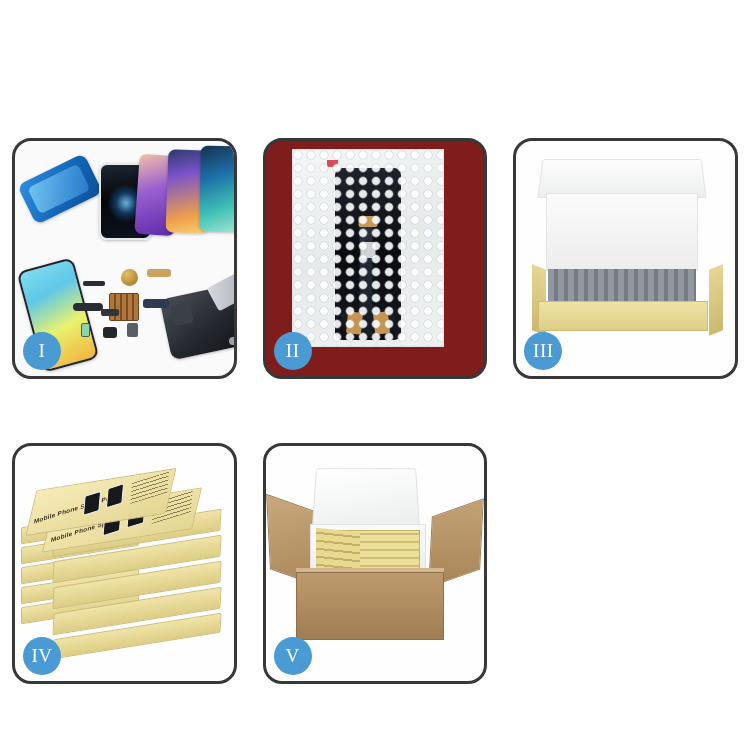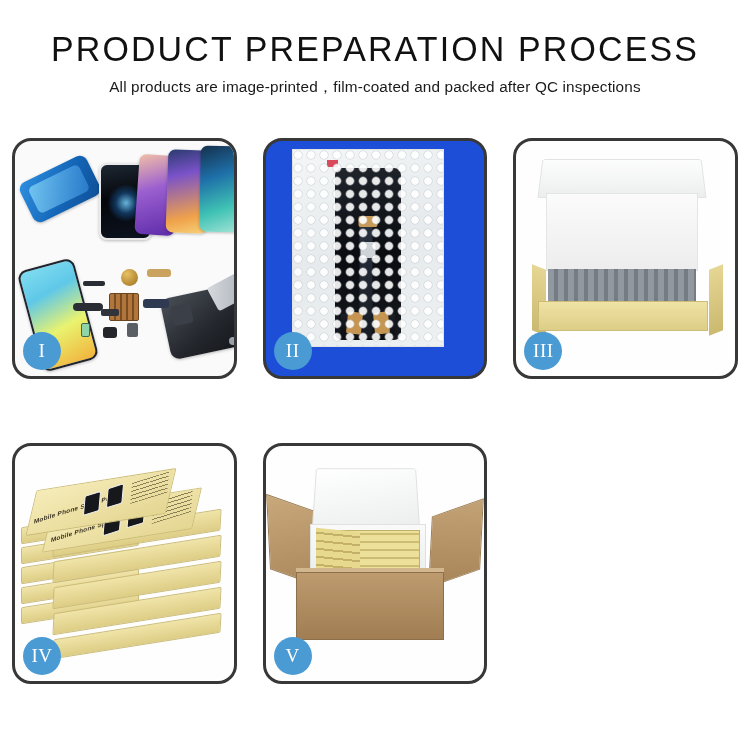--- a/index.html
+++ b/index.html
@@ -123,21 +123,21 @@
   .pt-flex3{ left:58px; top:162px; width:30px; height:8px; background:#2a2d33; border-radius:4px; }
   .pt-sm1  { left:66px; top:182px; width:9px; height:14px; background:#8fd3a8; border:1px solid #3c6b4d; }
   .pt-sm2  { left:88px; top:186px; width:14px; height:11px; background:#24262b; border-radius:3px; }
   .pt-sm3  { left:112px; top:182px; width:11px; height:14px; background:#5a5f66; border-radius:2px; }
   .pt-sm4  { left:86px; top:168px; width:18px; height:7px; background:#31343a; }
   .pt-scr1 { left:214px; top:196px; width:8px; height:8px; background:#9aa0a8; border-radius:50%; }
   .pt-tool { left:196px; top:138px; width:34px; height:26px;
     background: linear-gradient(120deg,#d7dade,#a8aeb6); transform: rotate(-28deg); border-radius:3px; }
 
   
-  .p2 { background: #1d4ed8; }
+  .p2 { background: #7f1d1d; }
   .bubble-bag {
     position: absolute; left: 26px; top: 8px; width: 152px; height: 198px;
     background: linear-gradient(160deg,#f4f6f7,#e6eaec 50%,#eef1f2);
     border: 1px solid #e0e4e6;
   }
   .bubbles {
     position: absolute; inset: 0;
     background-image:
       radial-gradient(circle at 5px 5px, rgba(255,255,255,.95) 3.4px, rgba(190,200,206,.55) 4.2px, rgba(0,0,0,0) 5px);
     background-size: 13px 13px;
@@ -315,24 +315,20 @@
   .c6-seamL { position:absolute; left:26px; top:52px; width:9px; height:26px;
     background: rgba(120,96,62,.45); transform: skewY(13deg); }
   .c6-seamL2{ position:absolute; left:26px; top:118px; width:9px; height:24px;
     background: rgba(120,96,62,.45); transform: skewY(13deg); }
 </style>
 </head>
 <body>
 
 <div class="page">
 
-  <div class="header">
-    <div class="title">PRODUCT PREPARATION PROCESS</div>
-    <div class="subtitle">All products are image-printed，film-coated and packed after QC inspections</div>
-  </div>
 
   <div class="grid">
 
     <div class="panel p1">
       <div class="stage">
         <div class="ph ph-a"></div>
         <div class="ph ph-b"></div>
         <div class="ph ph-c"></div>
         <div class="ph ph-d"></div>
         <div class="ph ph-e"></div>

